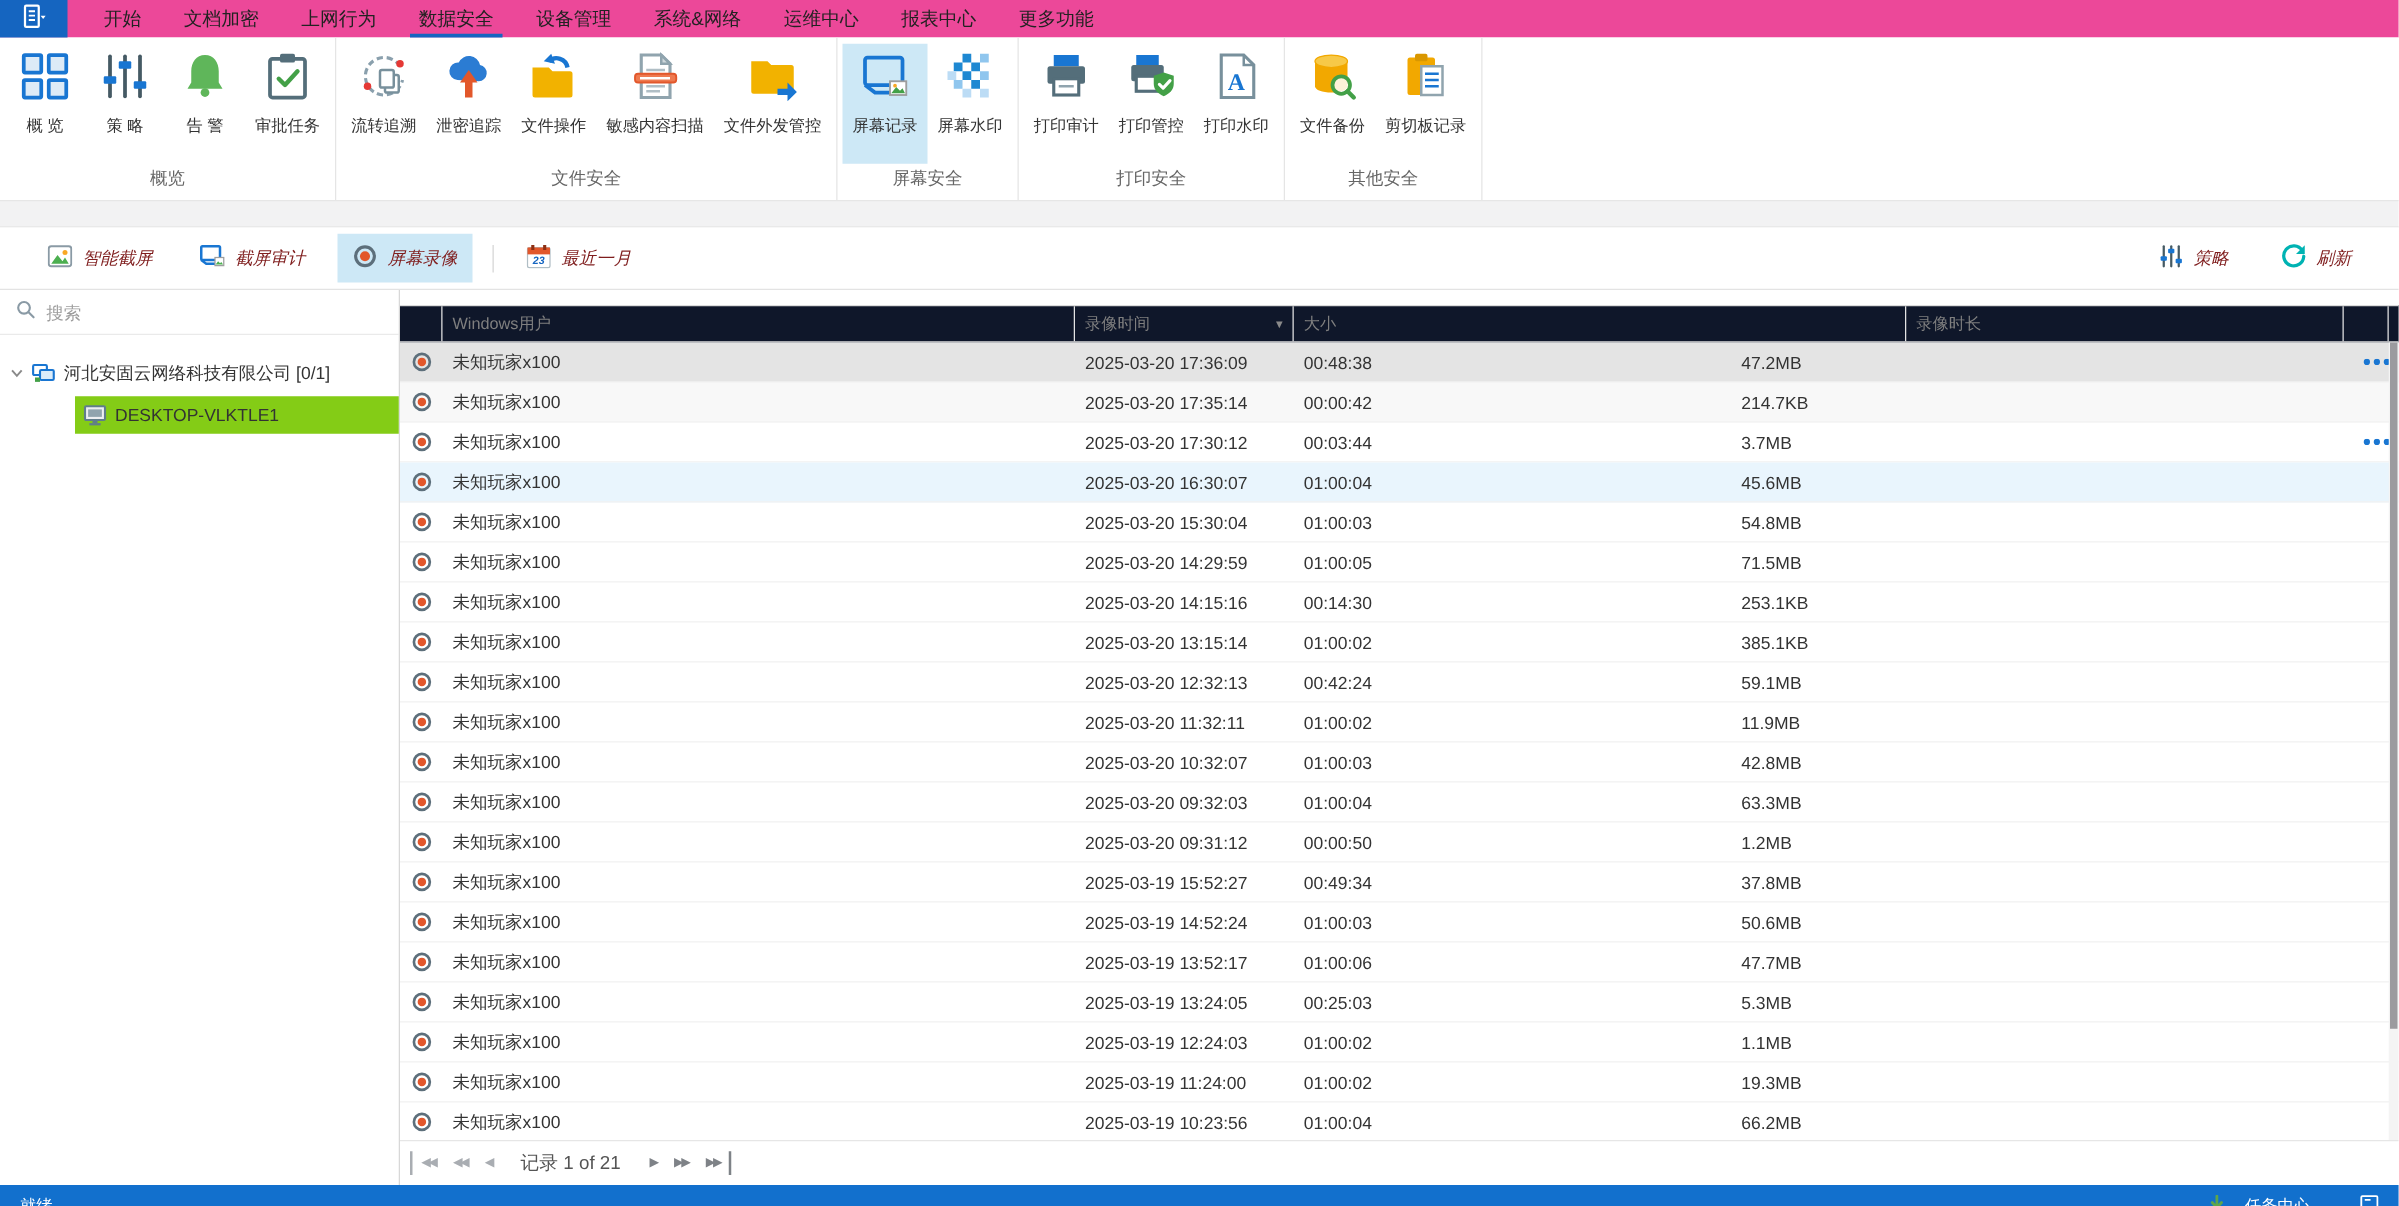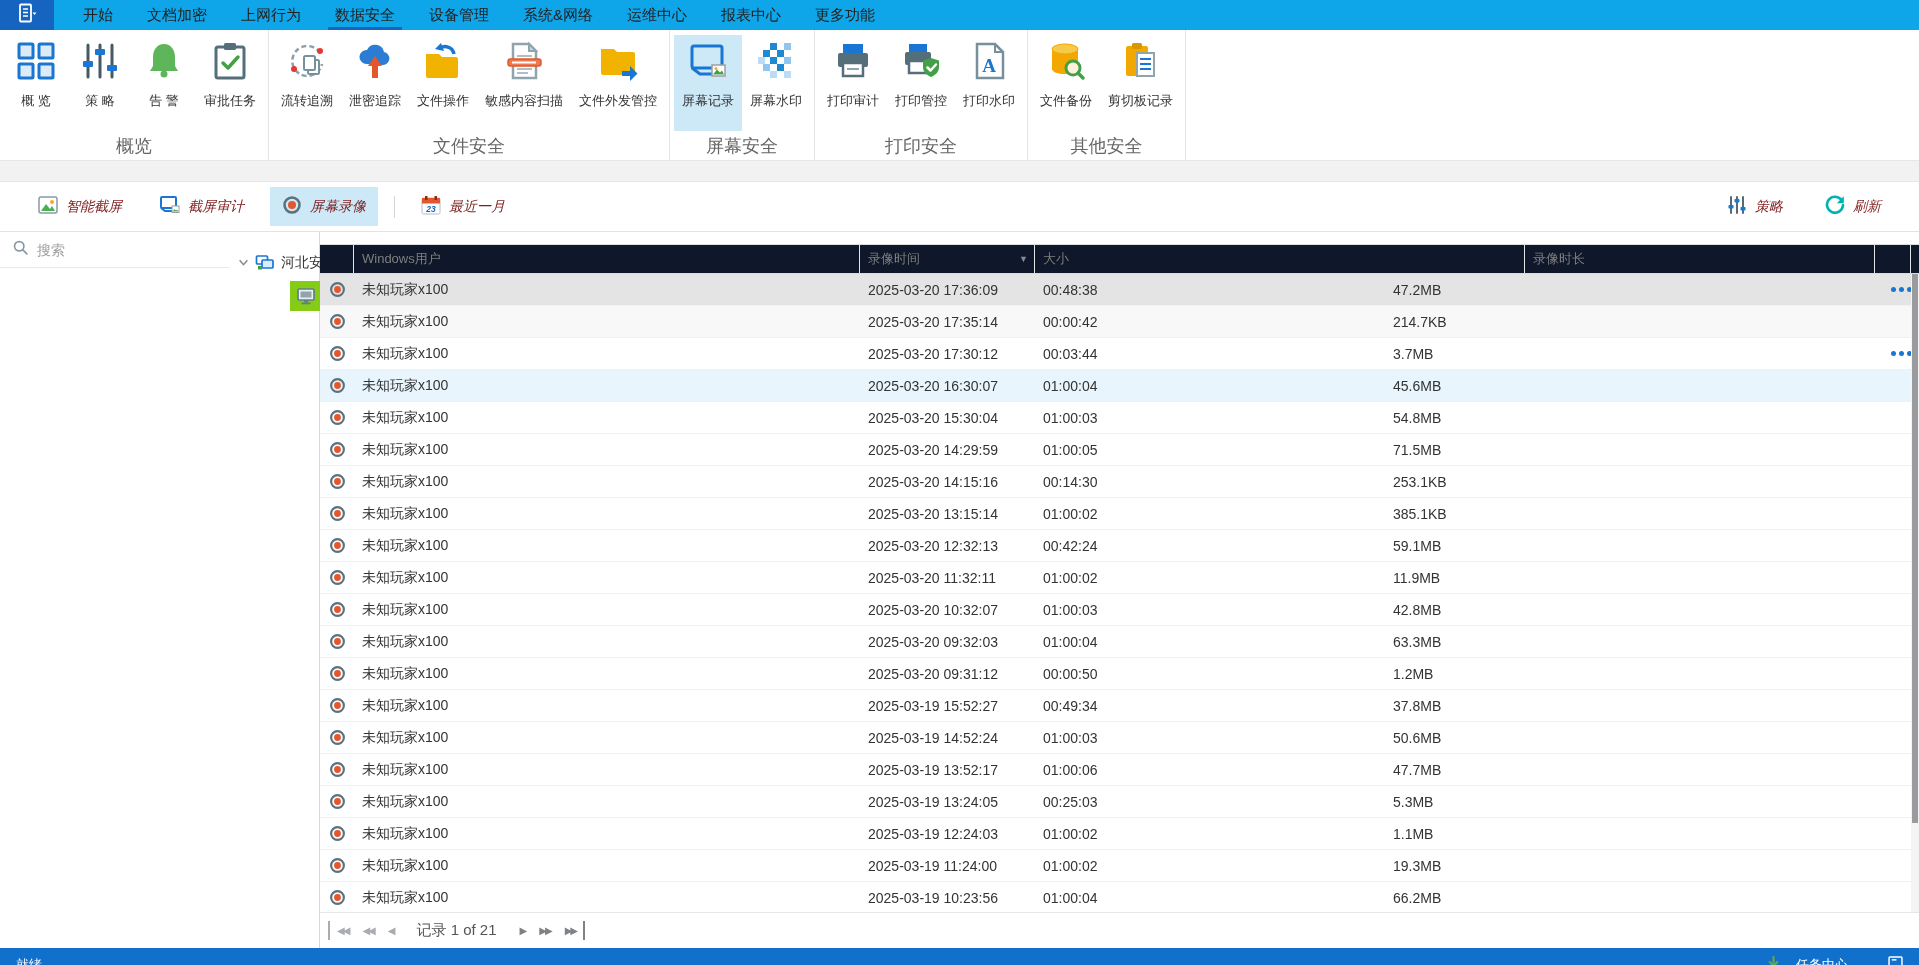--- a/index.html
+++ b/index.html
@@ -1,49 +1,49 @@
 <!DOCTYPE html>
 <html><head>
 <meta charset="utf-8">
 <style>
   * { box-sizing: border-box; margin: 0; padding: 0; }
   html,body { width:1919px; height:965px; overflow:hidden; background:#fff;
     font-family:"Liberation Sans","DejaVu Sans",sans-serif; }
 
   
-  .menubar { height:30px; display:flex; align-items:stretch; background:#0ea5e9; }
+  .menubar { height:30px; display:flex; align-items:stretch; background:#ec4899; }
   .app-btn { width:54px; background:#1565c0; display:flex; align-items:center; justify-content:center; cursor:pointer; }
   .tabs { display:flex; margin-left:12px; }
   .tab { padding:0 17px; display:flex; align-items:center; font-size:15px; color:#222; position:relative; white-space:nowrap; cursor:pointer; }
   .tab.active::after { content:""; position:absolute; left:10px; right:10px; bottom:0; height:3px; background:#1565c0; }
 
   
   .ribbon { display:flex; height:130px; background:#fff; }
   .rgroup { display:flex; flex-direction:column; border-right:1px solid #e5e5e5; padding:0 4px; }
   .ritems { flex:1; display:flex; align-items:stretch; padding-top:5px; }
   .ritem { min-width:64px; padding:6px 8px; display:flex; flex-direction:column; align-items:center; gap:8px; font-size:13px; color:#333; cursor:pointer; height:96px; }
   .ritem svg { width:40px; height:40px; flex:0 0 40px; }
   .ritem .rlabel { white-space:nowrap; }
   .ritem.active { background:#cde8f6; }
-  .rgroup-label { text-align:center; font-size:18px; color:#666; padding:3px 0 8px; }
+  .rgroup-label { text-align:center; font-size:14px; color:#666; padding:3px 0 8px; }
 
   .band { height:22px; background:#f2f2f3; border-top:1px solid #e6e6e6; border-bottom:1px solid #e6e6e6; }
 
   
   .toolbar { height:50px; display:flex; align-items:center; padding:0 26px; background:#fff; border-bottom:1px solid #e3e3e3; }
   .tbtn { display:flex; align-items:center; gap:8px; font-size:14px; color:#7f1d1d; padding:8px 12px; margin-right:14px; cursor:pointer; white-space:nowrap;font-style:italic; }
   .tbtn svg { width:20px; height:20px; }
   .tbtn.active { background:#cde8f6; }
   .tsep { width:1px; height:22px; background:#d5d5d5; margin:0 14px 0 2px; }
   .tright { margin-left:auto; display:flex; align-items:center; gap:4px; }
 
   
   .content { display:flex; height:716px; }
 
-  .sidebar { width:320px; border-right:1px solid #d8d8d8; display:flex; flex-direction:row; background:#fff; }
+  .sidebar { width:320px; border-right:1px solid #d8d8d8; display:flex; flex-direction:column; background:#fff; }
   .search-row { height:36px; display:flex; align-items:center; gap:8px; padding:0 12px; border-bottom:1px solid #eaeaea; }
   .search-row svg { width:17px; height:17px; flex:0 0 17px; }
   .search-row input { border:none; outline:none; flex:1; font-size:14px; color:#333; font-family:inherit; }
   .search-row input::placeholder { color:#9e9e9e; }
   .tree { padding-top:14px; font-size:14px; color:#333; }
   .tnode { height:33px; display:flex; align-items:center; gap:6px; cursor:pointer; white-space:nowrap; }
   .tnode svg.caret { width:11px; height:11px; flex:0 0 11px; }
   .tnode svg.nico { width:20px; height:20px; flex:0 0 20px; }
   .n0 { padding-left:8px; }
   .n1 { padding-left:34px; }

